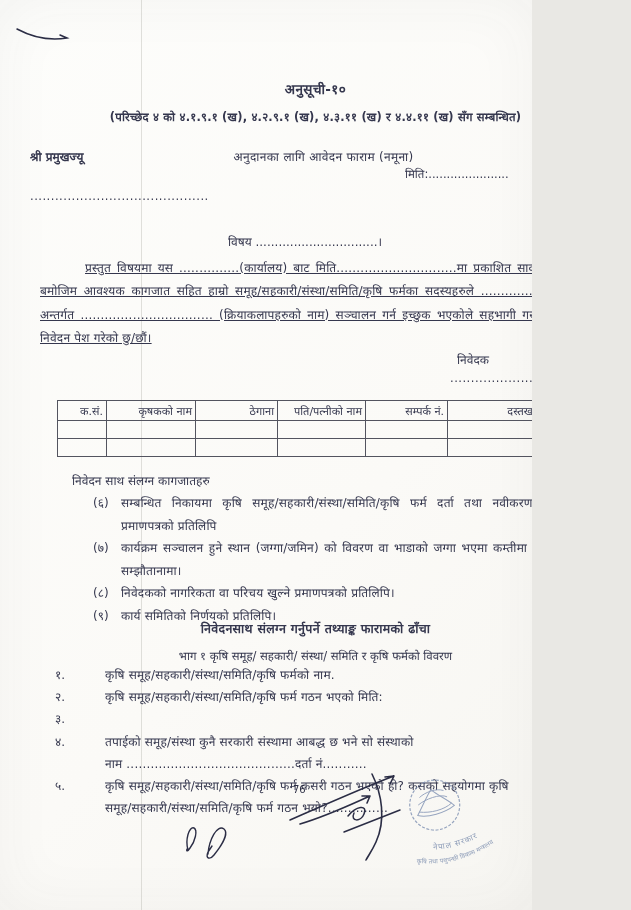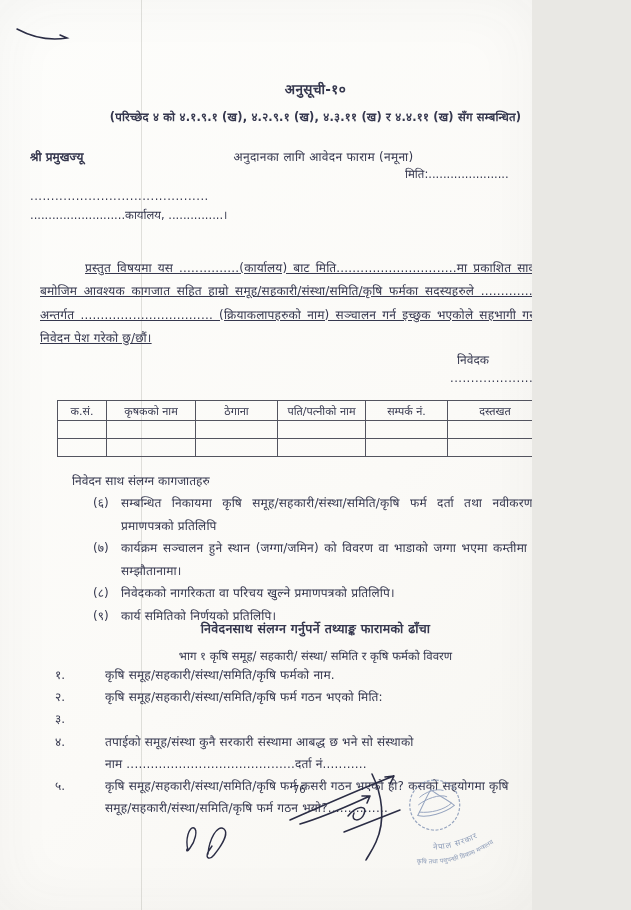--- a/index.html
+++ b/index.html
@@ -37,21 +37,21 @@
   .applicant-label{top:351px;left:457px;font-size:12px;}
   .applicant-dots{top:371px;left:450px;font-size:11.5px;letter-spacing:0.5px;}
   .members-table{
     top:400px;left:57px;width:485px;
   }
   .members-table table{
     border-collapse:collapse;table-layout:fixed;width:485px;
     font-size:11px;color:#35374e;
   }
   .members-table th,.members-table td{
-    border:1px solid #53545f;padding:2px 3px;text-align:center;
+    border:1px solid #53545f;padding:2px 3px;text-align:right;
     font-weight:normal;vertical-align:top;overflow:hidden;
   }
   .members-table th{height:14px;}
   .members-table td{height:13px;}
   .attach-title{top:472px;left:72px;font-size:12px;}
   .attach-list{top:492px;left:93px;width:478px;font-size:12px;}
   .attach-item{display:flex;line-height:22.6px;}
   .attach-num{flex:0 0 28px;}
   .attach-text{flex:1;text-align:justify;letter-spacing:0.2px;}
   .part-heading{top:620px;font-size:12.5px;font-weight:bold;letter-spacing:0.3px;}
@@ -77,21 +77,21 @@
     <path d="M5,7 C20,15 38,19 55,16 l-7,-3" stroke-width="1.5"></path>
   </svg>
 
   <div class="abs ctr doc-title">अनुसूची-१०</div>
   <div class="abs ctr doc-subtitle">(परिच्छेद ४ को ४.१.९.१ (ख), ४.२.९.१ (ख), ४.३.११ (ख) र ४.४.११ (ख) सँग सम्बन्धित)</div>
   <div class="abs ctr form-title">अनुदानका लागि आवेदन फाराम (नमूना)</div>
 
   <div class="abs addressee">श्री प्रमुखज्यू</div>
   <div class="abs date-label">मिति:......................</div>
   <div class="abs dots-line1">...........................................</div>
-  <div class="abs office-line">..........................कार्यालय,  ...............।</div>
+  <div class="abs subject-line">विषय  ................................।</div>
 
   <div class="abs body-par">प्रस्तुत विषयमा यस ...............(कार्यालय) बाट मिति..............................मा प्रकाशित सार्वजनिक सूचना बमोजिम आवश्यक कागजात सहित हाम्रो समूह/सहकारी/संस्था/समिति/कृषि फर्मका सदस्यहरुले .................. कार्यक्रम अन्तर्गत ................................. (क्रियाकलापहरुको नाम) सञ्चालन गर्न इच्छुक भएकोले सहभागी गराई दिनुहुन यो निवेदन पेश गरेको छु/छौं।</div>
 
   <div class="abs applicant-label">निवेदक</div>
   <div class="abs applicant-dots">.......................</div>
 
   <div class="abs members-table">
     <table>
       <colgroup>
         <col style="width:49px">

